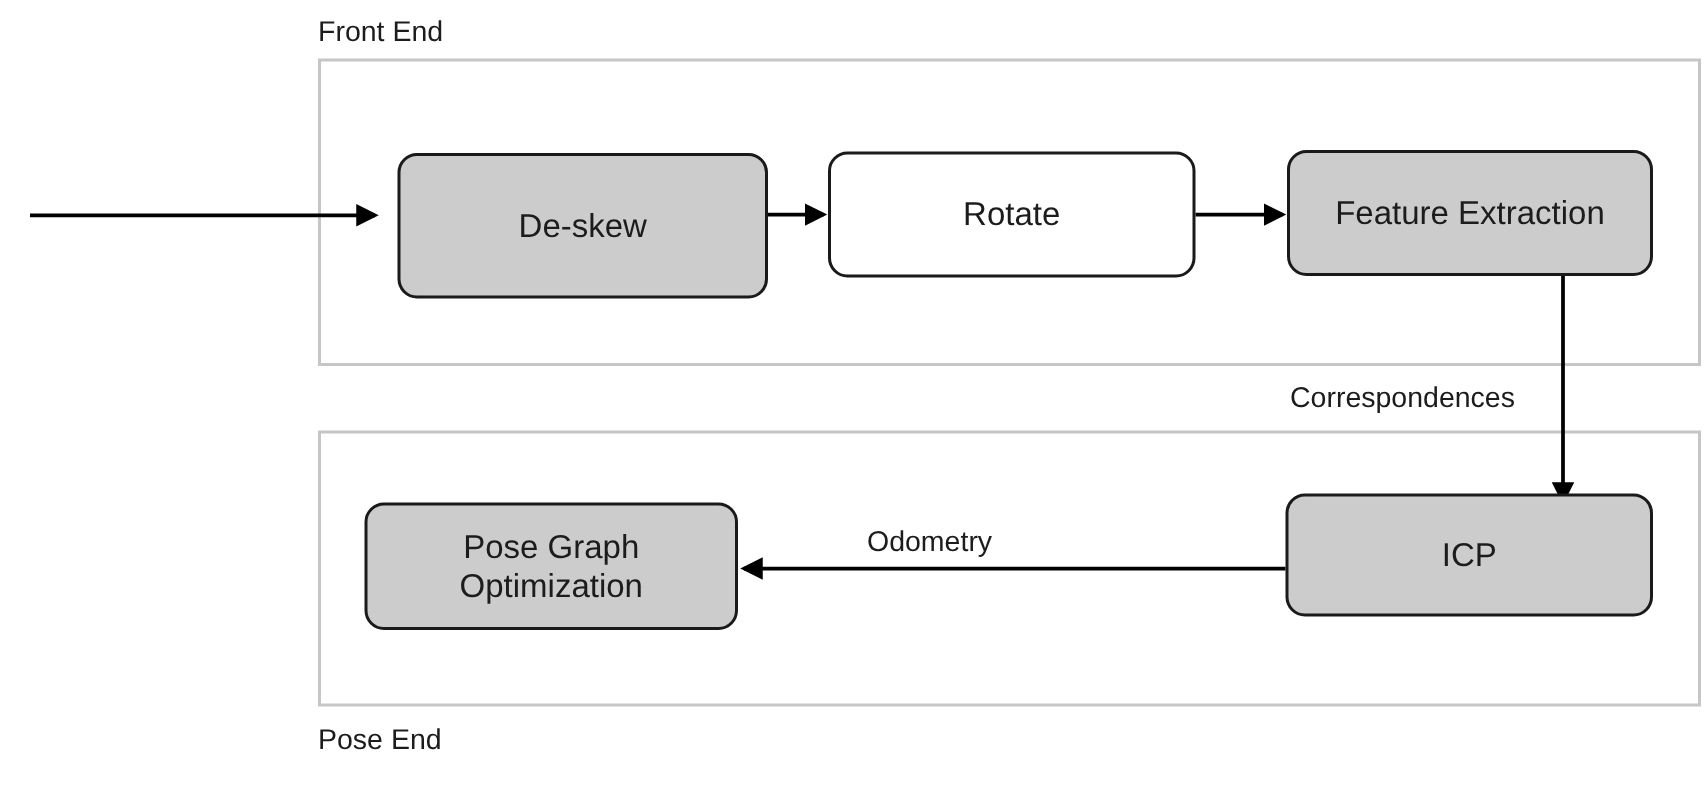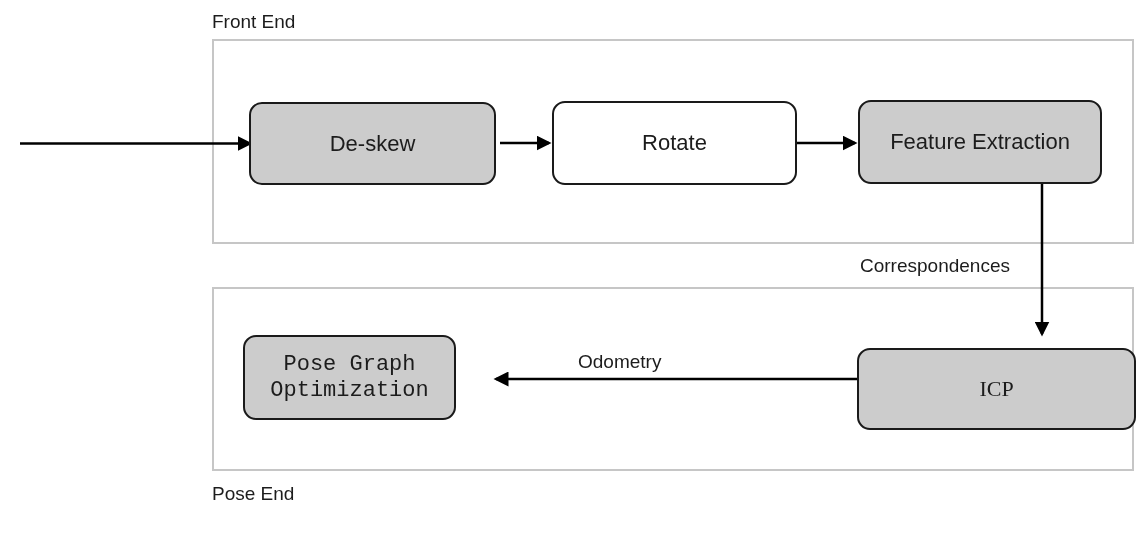--- a/index.html
+++ b/index.html
@@ -41,25 +41,25 @@
     align-items: center;
     justify-content: center;
     text-align: center;
     font-size: 22px;
     line-height: 1.15;
     color: #1c1c1c;
   }
   .node-gray  { background: #cccccc; }
   .node-white { background: #ffffff; }
 
-  .node-deskew  { left: 249px; top: 102px; width: 247px; height: 83px; }
+  .node-deskew  { left: 265px; top: 102px; width: 247px; height: 97px; }
   .node-rotate  { left: 552px; top: 101px; width: 245px; height: 84px; }
   .node-feature { left: 858px; top: 100px; width: 244px; height: 84px; }
-  .node-icp     { left: 857px; top: 348px; width: 279px; height: 82px; font-family: Liberation Serif, serif; }
-  .node-pgo     { left: 243px; top: 335px; width: 213px; height: 85px; font-family: Liberation Mono, monospace; }
+  .node-icp     { left: 857px; top: 329px; width: 245px; height: 82px; }
+  .node-pgo     { left: 243px; top: 335px; width: 249px; height: 85px; }
   .node-pgo .node-label { display: inline-block; width: 170px; }
 
   .text-label {
     position: absolute;
     font-size: 19px;
     line-height: 1.1;
     white-space: nowrap;
     color: #1c1c1c;
   }
   .label-front-end   { left: 212px; top: 12px;  }

